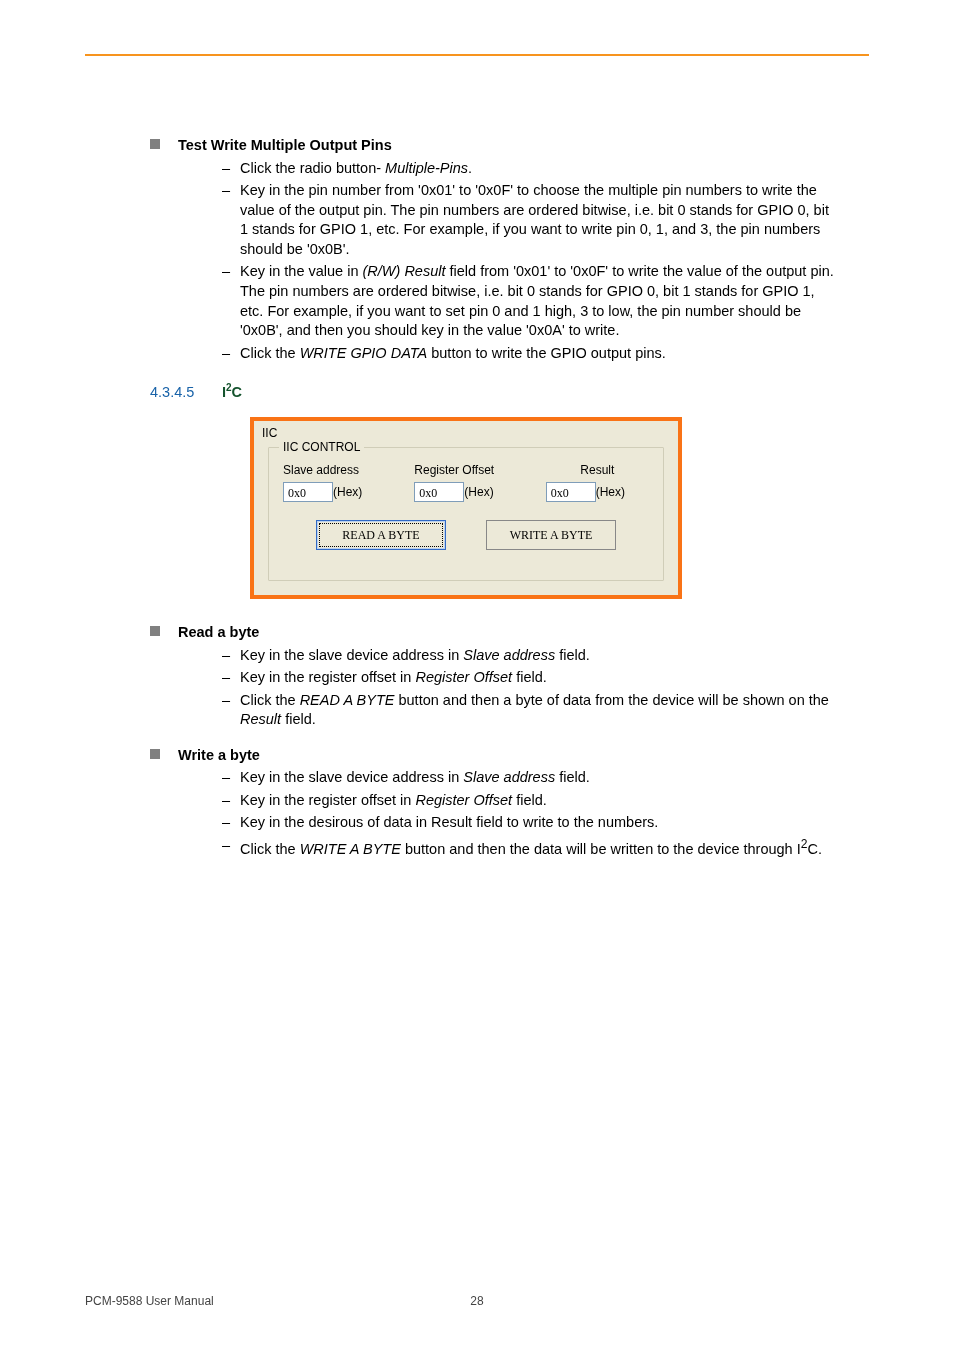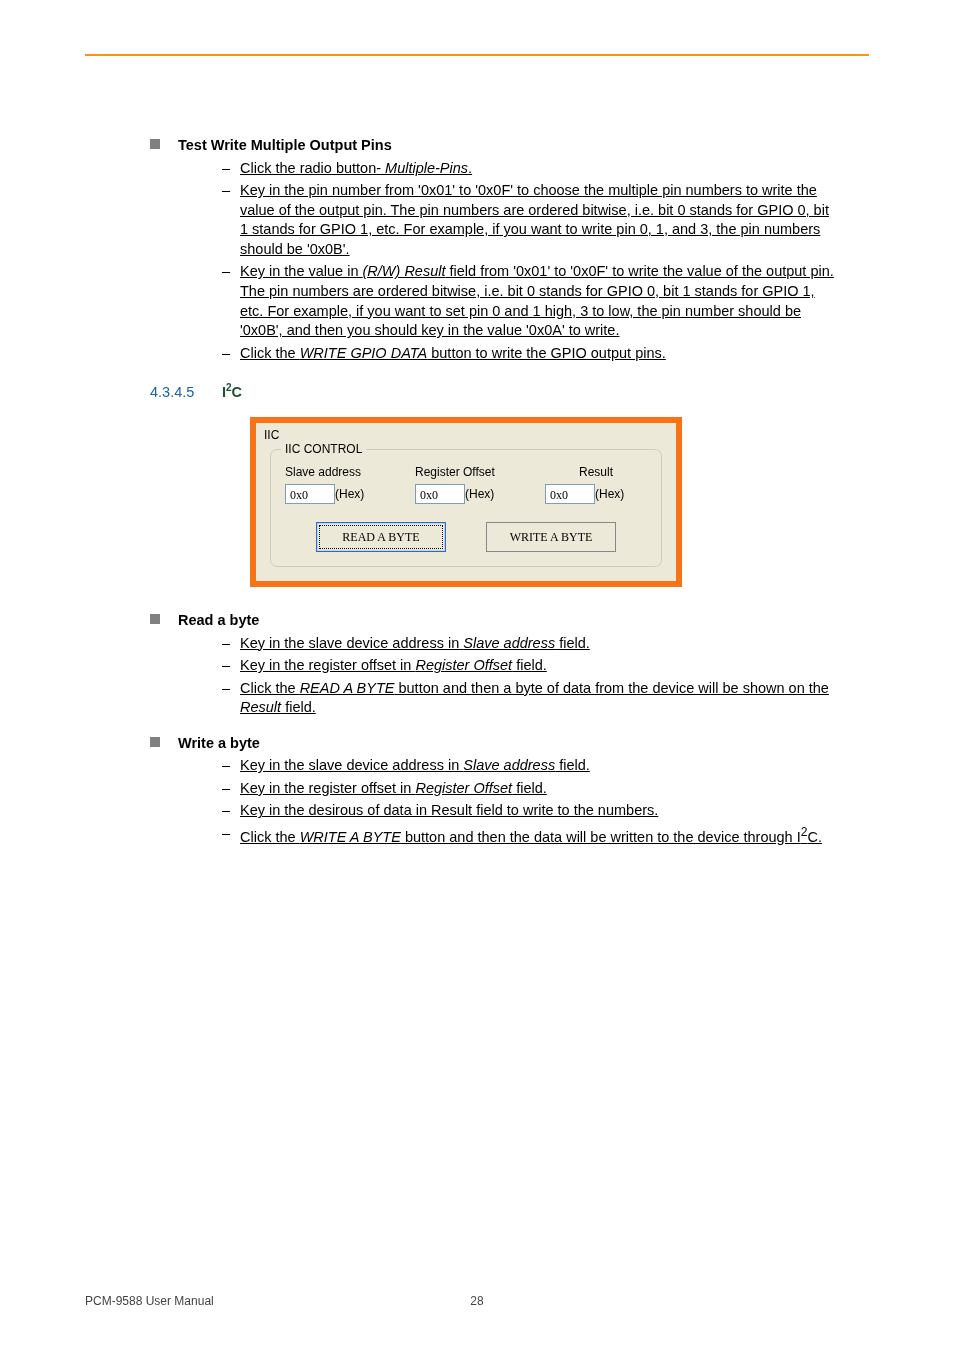--- a/index.html
+++ b/index.html
@@ -4,30 +4,30 @@
 <style>
   * { box-sizing: border-box; margin: 0; padding: 0; }
   html, body { width: 954px; height: 1350px; background: #fff; font-family: Arial, Helvetica, sans-serif; color: #000; }
   .page { width: 954px; height: 1350px; position: relative; }
   .rule { position: absolute; top: 54px; left: 85px; right: 85px; height: 2px; background: #f7941e; }
   .content { position: absolute; top: 120px; left: 150px; right: 120px; font-size: 14.5px; line-height: 1.35; }
   .sq { display: inline-block; width: 10px; height: 10px; background: #808080; margin-right: 18px; vertical-align: 1px; }
   .bold { font-weight: bold; }
   .ital { font-style: italic; }
   ul.dash { list-style: none; padding: 0; margin: 3px 0 14px 72px; }
-  ul.dash > li { position: relative; padding-left: 18px; margin-bottom: 3px; text-decoration: underline; }
+  ul.dash > li { position: relative; padding-left: 18px; margin-bottom: 3px; }
   ul.dash > li::before { content: "–"; position: absolute; left: 0; top: 0; }
   .sec-row { display: flex; align-items: baseline; margin: 18px 0 10px 0; }
   .sec-num { color: #1862a8; font-weight: normal; font-size: 14.5px; width: 72px; margin-left: -72px; }
   .sec-title { color: #14532d; font-weight: bold; font-size: 14.5px; }
   .sec-title sup { font-size: 10px; vertical-align: super; }
   .screenshot-wrap { margin: 14px 0 24px 100px; }
-  .screenshot { width: 432px; border: 6px solid #f97316; background: #ece9d8; font-family: Tahoma, sans-serif; font-size: 12px; color: #000; }
+  .screenshot { width: 432px; border: 4px solid #f97316; background: #ece9d8; font-family: Tahoma, sans-serif; font-size: 12px; color: #000; }
   .ss-title { padding: 4px 8px 6px 8px; }
-  .groupbox { margin: 0 14px 14px 14px; border: 1px solid #d0cdb8; border-radius: 7px; padding: 14px 14px 14px 14px; position: relative; }
+  .groupbox { margin: 0 14px 14px 14px; border: 1px solid #d0cdb8; border-radius: 1px; padding: 14px 14px 30px 14px; position: relative; }
   .group-legend { position: absolute; top: -9px; left: 10px; background: #ece9d8; padding: 0 4px; }
   .cols { display: flex; gap: 28px; margin-bottom: 18px; }
   .col { flex: 1; }
   .col-label { margin-bottom: 4px; }
   .field-row { display: flex; align-items: center; gap: 0; }
   .winbox { width: 50px; border: 1px solid #7f9db9; background: #fff; padding: 2px 4px; height: 20px; font-family: Tahoma; font-size: 12px; }
   .btnrow { display: flex; gap: 40px; justify-content: center; }
   .winbtn { min-width: 130px; height: 30px; border: 1px solid #888; background: #ece9d8; text-align: center; line-height: 28px; font-family: Tahoma; font-size: 12px; cursor: pointer; }
   .winbtn.focus { outline: 1px dotted #000; outline-offset: -4px; border: 1px solid #316ac5; box-shadow: 0 0 0 1px #bcd2ee inset; }
   .para { margin: 14px 0 18px 0; text-align: justify; }

